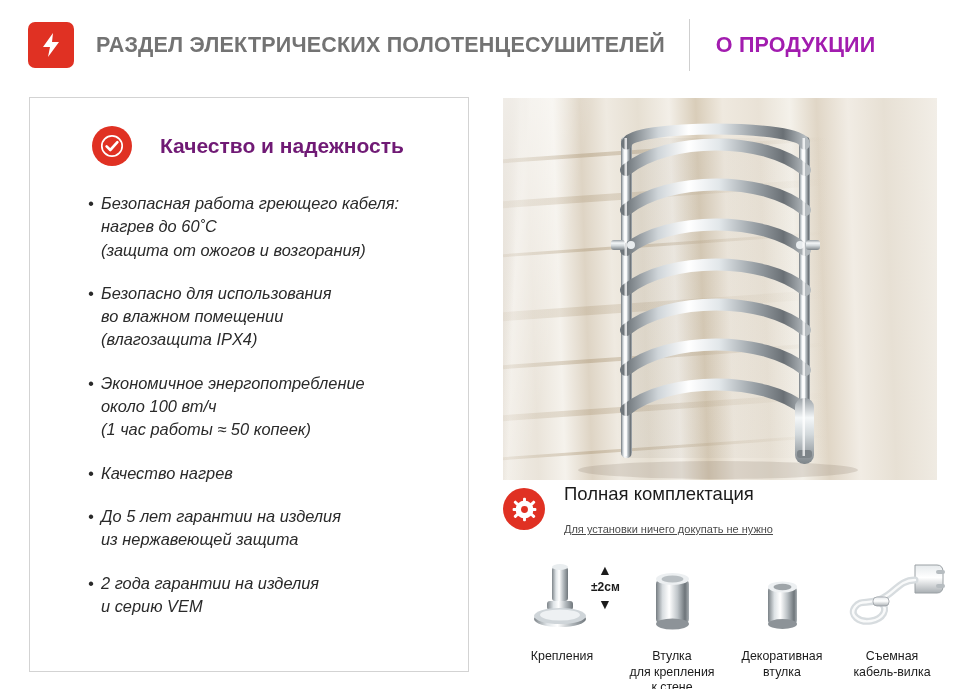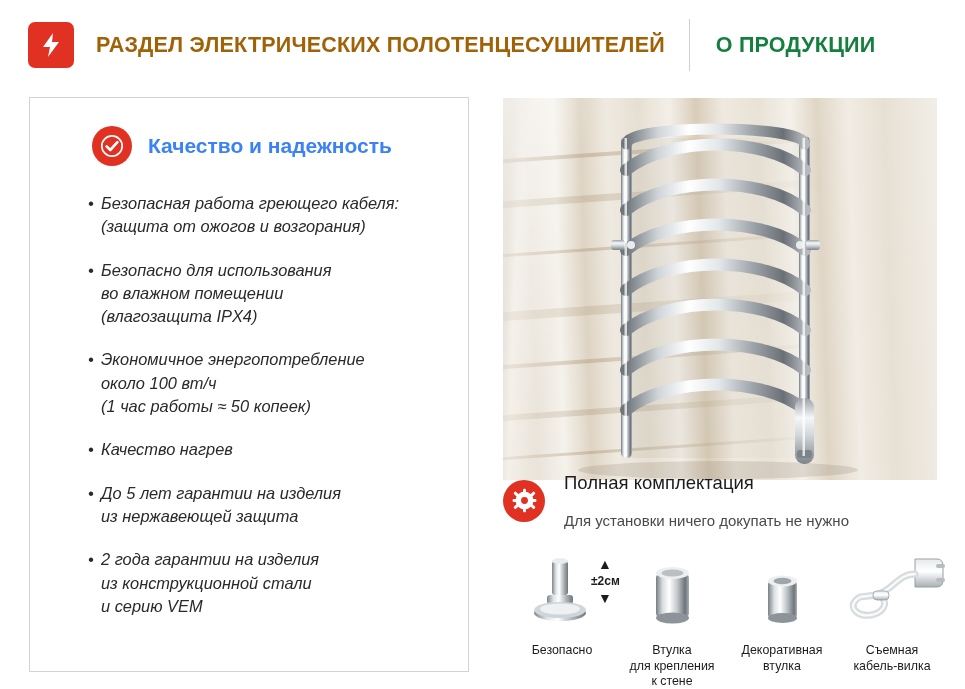--- a/index.html
+++ b/index.html
@@ -29,36 +29,36 @@
     background: #e03123;
     display: flex; align-items: center; justify-content: center;
     flex: 0 0 auto;
   }
   .logo-badge svg { display: block; }
   .header-title {
     margin-left: 22px;
     font-size: 21.5px;
     font-weight: bold;
     letter-spacing: 0.2px;
-    color: #a16207;
+    color: #737373;
     white-space: nowrap;
   }
   .header-divider {
     width: 1px;
     height: 52px;
     background: #cfcfcf;
     margin-left: 24px;
     flex: 0 0 auto;
   }
   .header-subtitle {
     margin-left: 26px;
     font-size: 21.5px;
     font-weight: bold;
     letter-spacing: 0.2px;
-    color: #15803d;
+    color: #a21caf;
     white-space: nowrap;
   }
 
   
   .left-panel {
     position: absolute;
     left: 29px; top: 97px;
     width: 440px; height: 575px;
     border: 1px solid #d3d3d3;
     background: #ffffff;
@@ -69,24 +69,24 @@
     margin: 28px 0 0 62px;
   }
   .check-badge {
     width: 40px; height: 40px;
     border-radius: 50%;
     background: #e03123;
     display: flex; align-items: center; justify-content: center;
     flex: 0 0 auto;
   }
   .quality-title {
-    margin-left: 16px;
+    margin-left: 28px;
     font-size: 21px;
     font-weight: bold;
-    color: #3b82f6;
+    color: #701a75;
   }
   .bullets {
     margin: 26px 0 0 0;
     padding: 0 20px 0 58px;
   }
   .bullet {
     margin-bottom: 20px;
     font-size: 16.4px;
     line-height: 1.42;
     color: #2a2a2a;
@@ -136,40 +136,41 @@
   .photo .s5 { top: 66%; height: 4px; }
   .photo .s6 { top: 79%; height: 6px; opacity: .42; }
   .photo .s7 { top: 90%; height: 3px; }
 
   
   .rail { position: absolute; left: 0; top: 0; width: 434px; height: 382px; }
 
   
   .complect {
     position: absolute;
-    left: 503px; top: 472px;
+    left: 503px; top: 483px;
     width: 440px; height: 180px;
   }
   .complect-head { display: flex; align-items: center; }
   .gear-badge {
     width: 42px; height: 42px;
     border-radius: 50%;
     background: #e03123;
     display: flex; align-items: center; justify-content: center;
     flex: 0 0 auto;
   }
   .complect-text { margin-left: 19px; }
   .complect-title {
     font-size: 18.5px;
     color: #1b1b1b;
   }
   .complect-sub {
-    font-size: 15px;
+    font-size: 11px;
     color: #4a4a4a;
     margin-top: 18px;
+    text-decoration: underline;
   }
   .items {
     display: flex;
     margin-top: 24px;
     padding-left: 4px;
   }
   .item {
     width: 110px;
     text-align: center;
     position: relative;
@@ -214,20 +215,21 @@
         <circle cx="12" cy="12" r="10.2" fill="none" stroke="#ffffff" stroke-width="1.7"></circle>
         <polyline points="6.6,12.3 10.3,16 17.4,8.2" fill="none" stroke="#ffffff" stroke-width="2.6" stroke-linecap="round" stroke-linejoin="round"></polyline>
       </svg>
     </div>
     <div class="quality-title">Качество и надежность</div>
   </div>
 
   <div class="bullets">
     <div class="bullet">
       <span class="line">Безопасная работа греющего кабеля:</span>
+      <span class="line">нагрев до 60˚С</span>
       <span class="line">(защита от ожогов и возгорания)</span>
     </div>
     <div class="bullet">
       <span class="line">Безопасно для использования</span>
       <span class="line">во влажном помещении</span>
       <span class="line">(влагозащита IPX4)</span>
     </div>
     <div class="bullet">
       <span class="line">Экономичное энергопотребление</span>
       <span class="line">около 100 вт/ч</span>
@@ -235,21 +237,20 @@
     </div>
     <div class="bullet">
       <span class="line">Качество нагрев</span>
     </div>
     <div class="bullet">
       <span class="line">До 5 лет гарантии на изделия</span>
       <span class="line">из нержавеющей защита</span>
     </div>
     <div class="bullet">
       <span class="line">2 года гарантии на изделия</span>
-      <span class="line">из конструкционной стали</span>
       <span class="line">и серию VEM</span>
     </div>
   </div>
 </div>
 
 <div class="photo">
   <div class="marble"></div>
   <div class="streak s1"></div>
   <div class="streak s2"></div>
   <div class="streak s3"></div>
@@ -357,21 +358,21 @@
           <ellipse cx="53" cy="57" rx="26" ry="8" fill="#cfd5d9"></ellipse>
           <ellipse cx="53" cy="56" rx="20" ry="5.5" fill="#eef1f3"></ellipse>
         </svg>
         <div class="arrow-col">
           <span class="ar">▲</span>
           <span class="val">±2см</span>
           <span class="ar">▼</span>
         </div>
       </div>
       <div class="cap">
-        <span class="l">Безопасно</span>
+        <span class="l">Крепления</span>
       </div>
     </div>
 
     <div class="item">
       <div class="art">
         <svg width="110" height="82" viewBox="0 0 110 82" aria-hidden="true">
           <defs>
             <linearGradient id="m2" x1="0" y1="0" x2="1" y2="0">
               <stop offset="0%" stop-color="#767d82"></stop>
                 <stop offset="20%" stop-color="#d8dde0"></stop>

